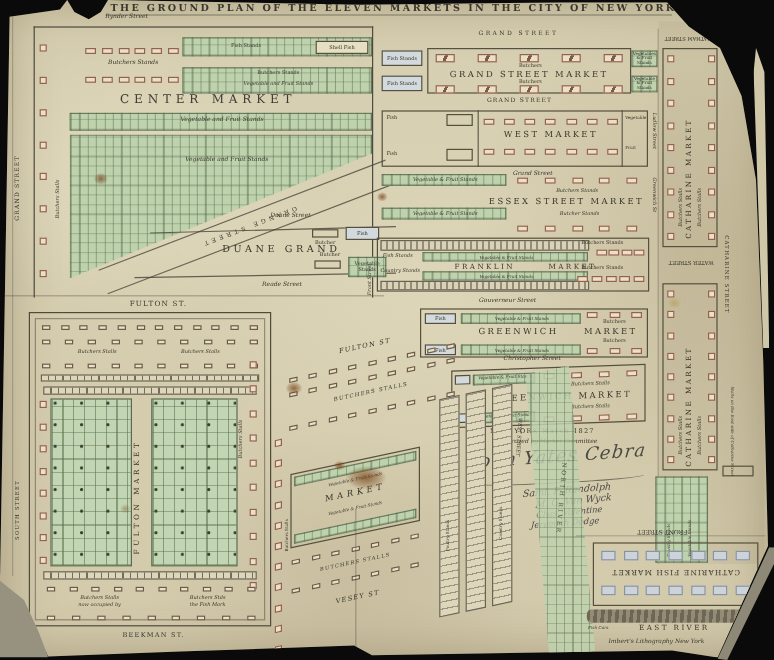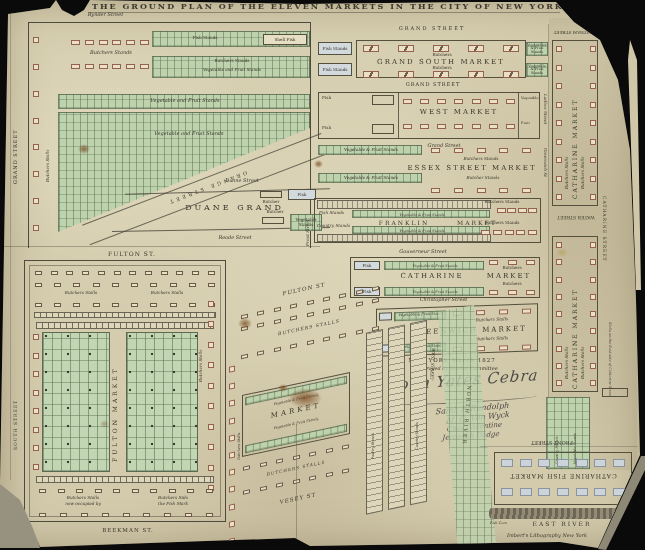--- a/index.html
+++ b/index.html
@@ -120,20 +120,21 @@
     <div class="gg" style="left:152px;top:31px;width:158px;height:16px;">
       <div class="t f4 c" style="left:2px;top:4px;width:100px;">Fish Stands</div>
       <div class="bx cc" style="left:110px;top:2px;width:44px;height:11px;background:#e6dfc4;">
         <span class="f4">Shell Fish</span>
         </div>
     </div>
     <div class="gg" style="left:152px;top:56px;width:158px;height:22px;">
       <div class="t f4 c" style="left:0;top:2px;width:158px;">Butchers Stands</div>
       <div class="t f4 it c" style="left:0;top:11px;width:158px;">Vegetable and Fruit Stands</div>
     </div>
+    <div class="t f10 sp4 c" style="left:86px;top:78px;width:175px;color:#3c3a32;">CENTER MARKET</div>
     <div class="gg" style="left:58px;top:94px;width:252px;height:15px;">
       <div class="t f5 it c" style="left:0;top:3px;width:252px;">Vegetable and Fruit Stands</div>
     </div>
     <div class="gg" style="left:58px;top:112px;width:252px;height:124px;clip-path:polygon(0 0,100% 0,100% 16px,0 120px);">
       <div class="t f5 it c" style="left:30px;top:18px;width:200px;">Vegetable and Fruit Stands</div>
     </div>
     <div class="ab" style="left:86px;top:224px;width:256px;height:22px;transform:rotate(-21deg);transform-origin:0 50%;
                 border-top:1px solid rgba(70,66,56,.75);border-bottom:1px solid rgba(70,66,56,.75);">
       <div class="t f5 sp3 c r180" style="left:45px;top:6px;width:170px;">ORANGE STREET</div>
     </div>
@@ -157,21 +158,21 @@
     <div class="t f5 sp2 c" style="left:392px;top:26px;width:80px;">GRAND STREET</div>
     <div class="bx" style="left:356px;top:40px;width:170px;height:38px;"></div>
     <div class="bb" data-stalls="5" style="left:362px;top:44px;width:158px;height:8px;">
         <b></b>
         <b></b>
         <b></b>
         <b></b>
         <b></b>
       </div>
     <div class="t f4 c" style="left:424px;top:53px;width:36px;">Butchers</div>
-    <div class="t f7 sp2 c" style="left:366px;top:58px;width:150px;">GRAND SOUTH MARKET</div>
+    <div class="t f7 sp2 c" style="left:366px;top:58px;width:150px;">GRAND STREET MARKET</div>
     <div class="t f4 c" style="left:424px;top:66px;width:36px;">Butchers</div>
     <div class="bb" data-stalls="5" style="left:362px;top:70px;width:158px;height:8px;">
         <b></b>
         <b></b>
         <b></b>
         <b></b>
         <b></b>
       </div>
     <div class="bx cc fish" style="left:318px;top:42px;width:34px;height:13px;">
       <span class="f4">Fish Stands</span>
@@ -280,21 +281,21 @@
       </div>
     <div class="gg" style="left:384px;top:261px;width:100px;height:9px;">
       <div class="t f3 it c" style="left:0;top:2px;width:100px;">Vegetable &amp; Fruit Stands</div>
       </div>
     <div data-stalls="3" style="left:488px;top:259px;width:48px;height:7px;">
         <b></b>
         <b></b>
         <b></b>
       </div>
     <div class="t f4 c" style="left:490px;top:266px;width:44px;">Butchers</div>
-    <div class="t f7 sp2 c" style="left:382px;top:272px;width:100px;">CATHARINE</div>
+    <div class="t f7 sp2 c" style="left:382px;top:272px;width:100px;">GREENWICH</div>
     <div class="t f7 sp2 c" style="left:482px;top:272px;width:54px;">MARKET</div>
     <div class="t f4 c" style="left:490px;top:282px;width:44px;">Butchers</div>
     <div data-stalls="3" style="left:488px;top:289px;width:48px;height:7px;">
         <b></b>
         <b></b>
         <b></b>
       </div>
     <div class="gg" style="left:384px;top:287px;width:100px;height:9px;">
       <div class="t f3 it c" style="left:0;top:2px;width:100px;">Vegetable &amp; Fruit Stands</div>
       </div>

